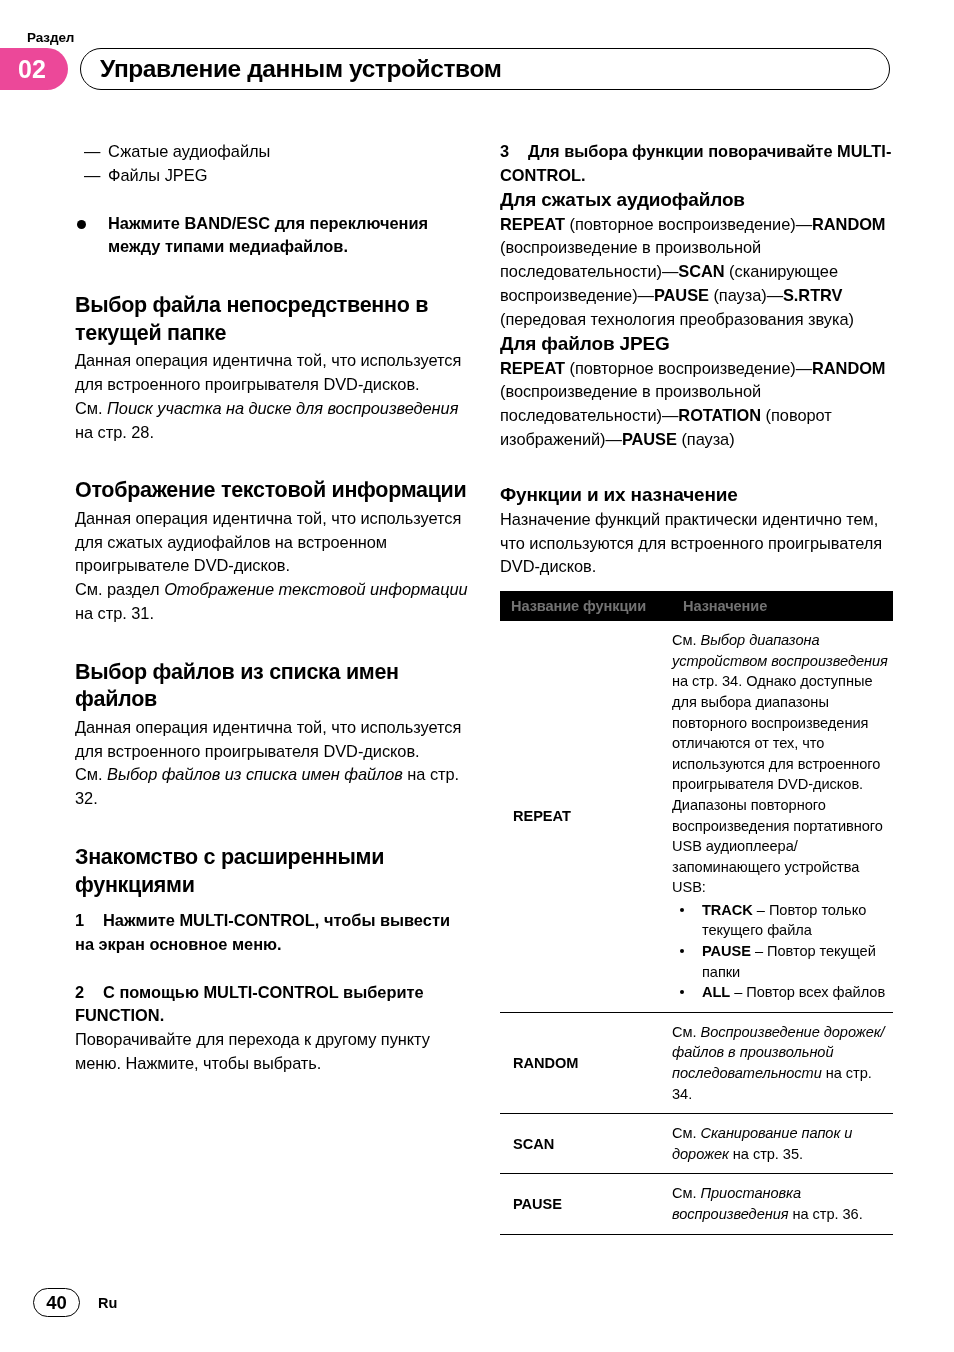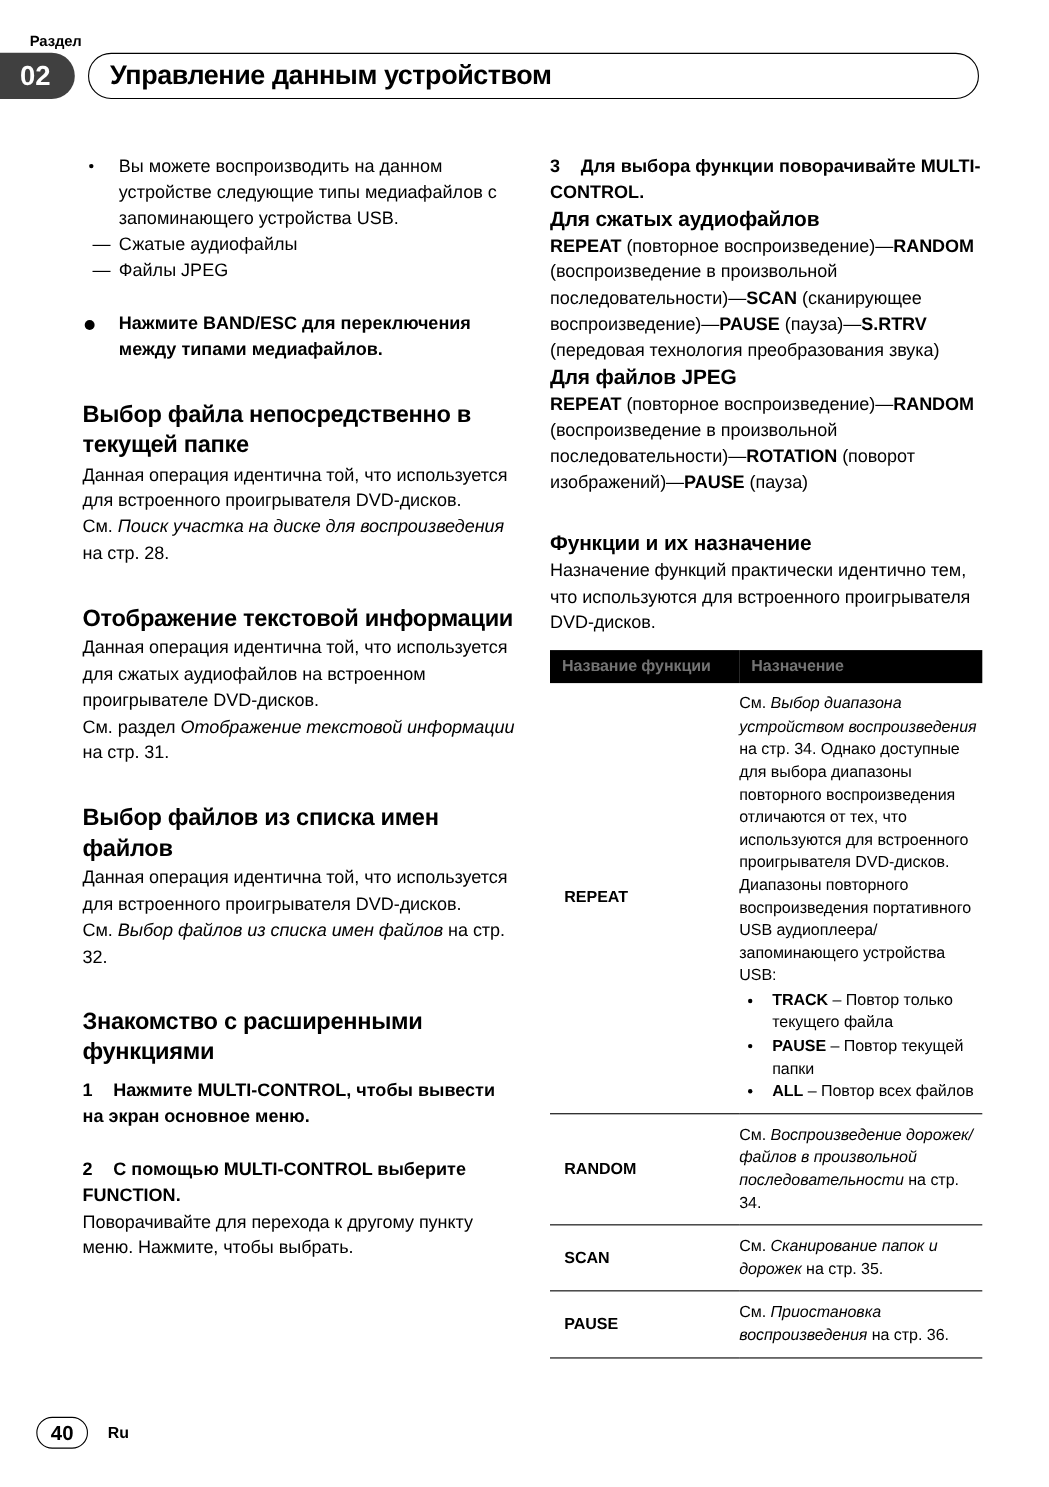--- a/index.html
+++ b/index.html
@@ -32,21 +32,21 @@
     font-weight: bold;
     letter-spacing: -0.1px;
     line-height: 16px;
   }
   .section-badge {
     position: absolute;
     left: 0px;
     top: 18px;
     width: 68px;
     height: 42px;
-    background: #404040;
+    background: #ec4899;
     border-radius: 0 21px 21px 0;
     color: #ffffff;
     font-size: 25px;
     font-weight: bold;
     display: flex;
     align-items: center;
     justify-content: center;
     letter-spacing: 0px;
     box-sizing: border-box;
     padding-right: 4px;
@@ -248,26 +248,20 @@
 
 <div class="header">
   <div class="section-word">Раздел</div>
   <div class="section-badge">02</div>
   <div class="title-pill"></div>
   <div class="title-text">Управление данным устройством</div>
 </div>
 
 <div class="col col-left">
 
-  <ul class="bullets">
-    <li>
-      <span class="dot"></span>
-      <span>Вы можете воспроизводить на данном устройстве следующие типы медиафайлов с запоминающего устройства USB.</span>
-    </li>
-  </ul>
   <div class="subdash">
     <span class="dash">—</span><span>Сжатые аудиофайлы</span>
   </div>
   <div class="subdash">
     <span class="dash">—</span><span>Файлы JPEG</span>
   </div>
 
   <div class="gap-md"></div>
 
   <div class="bigbullet">

